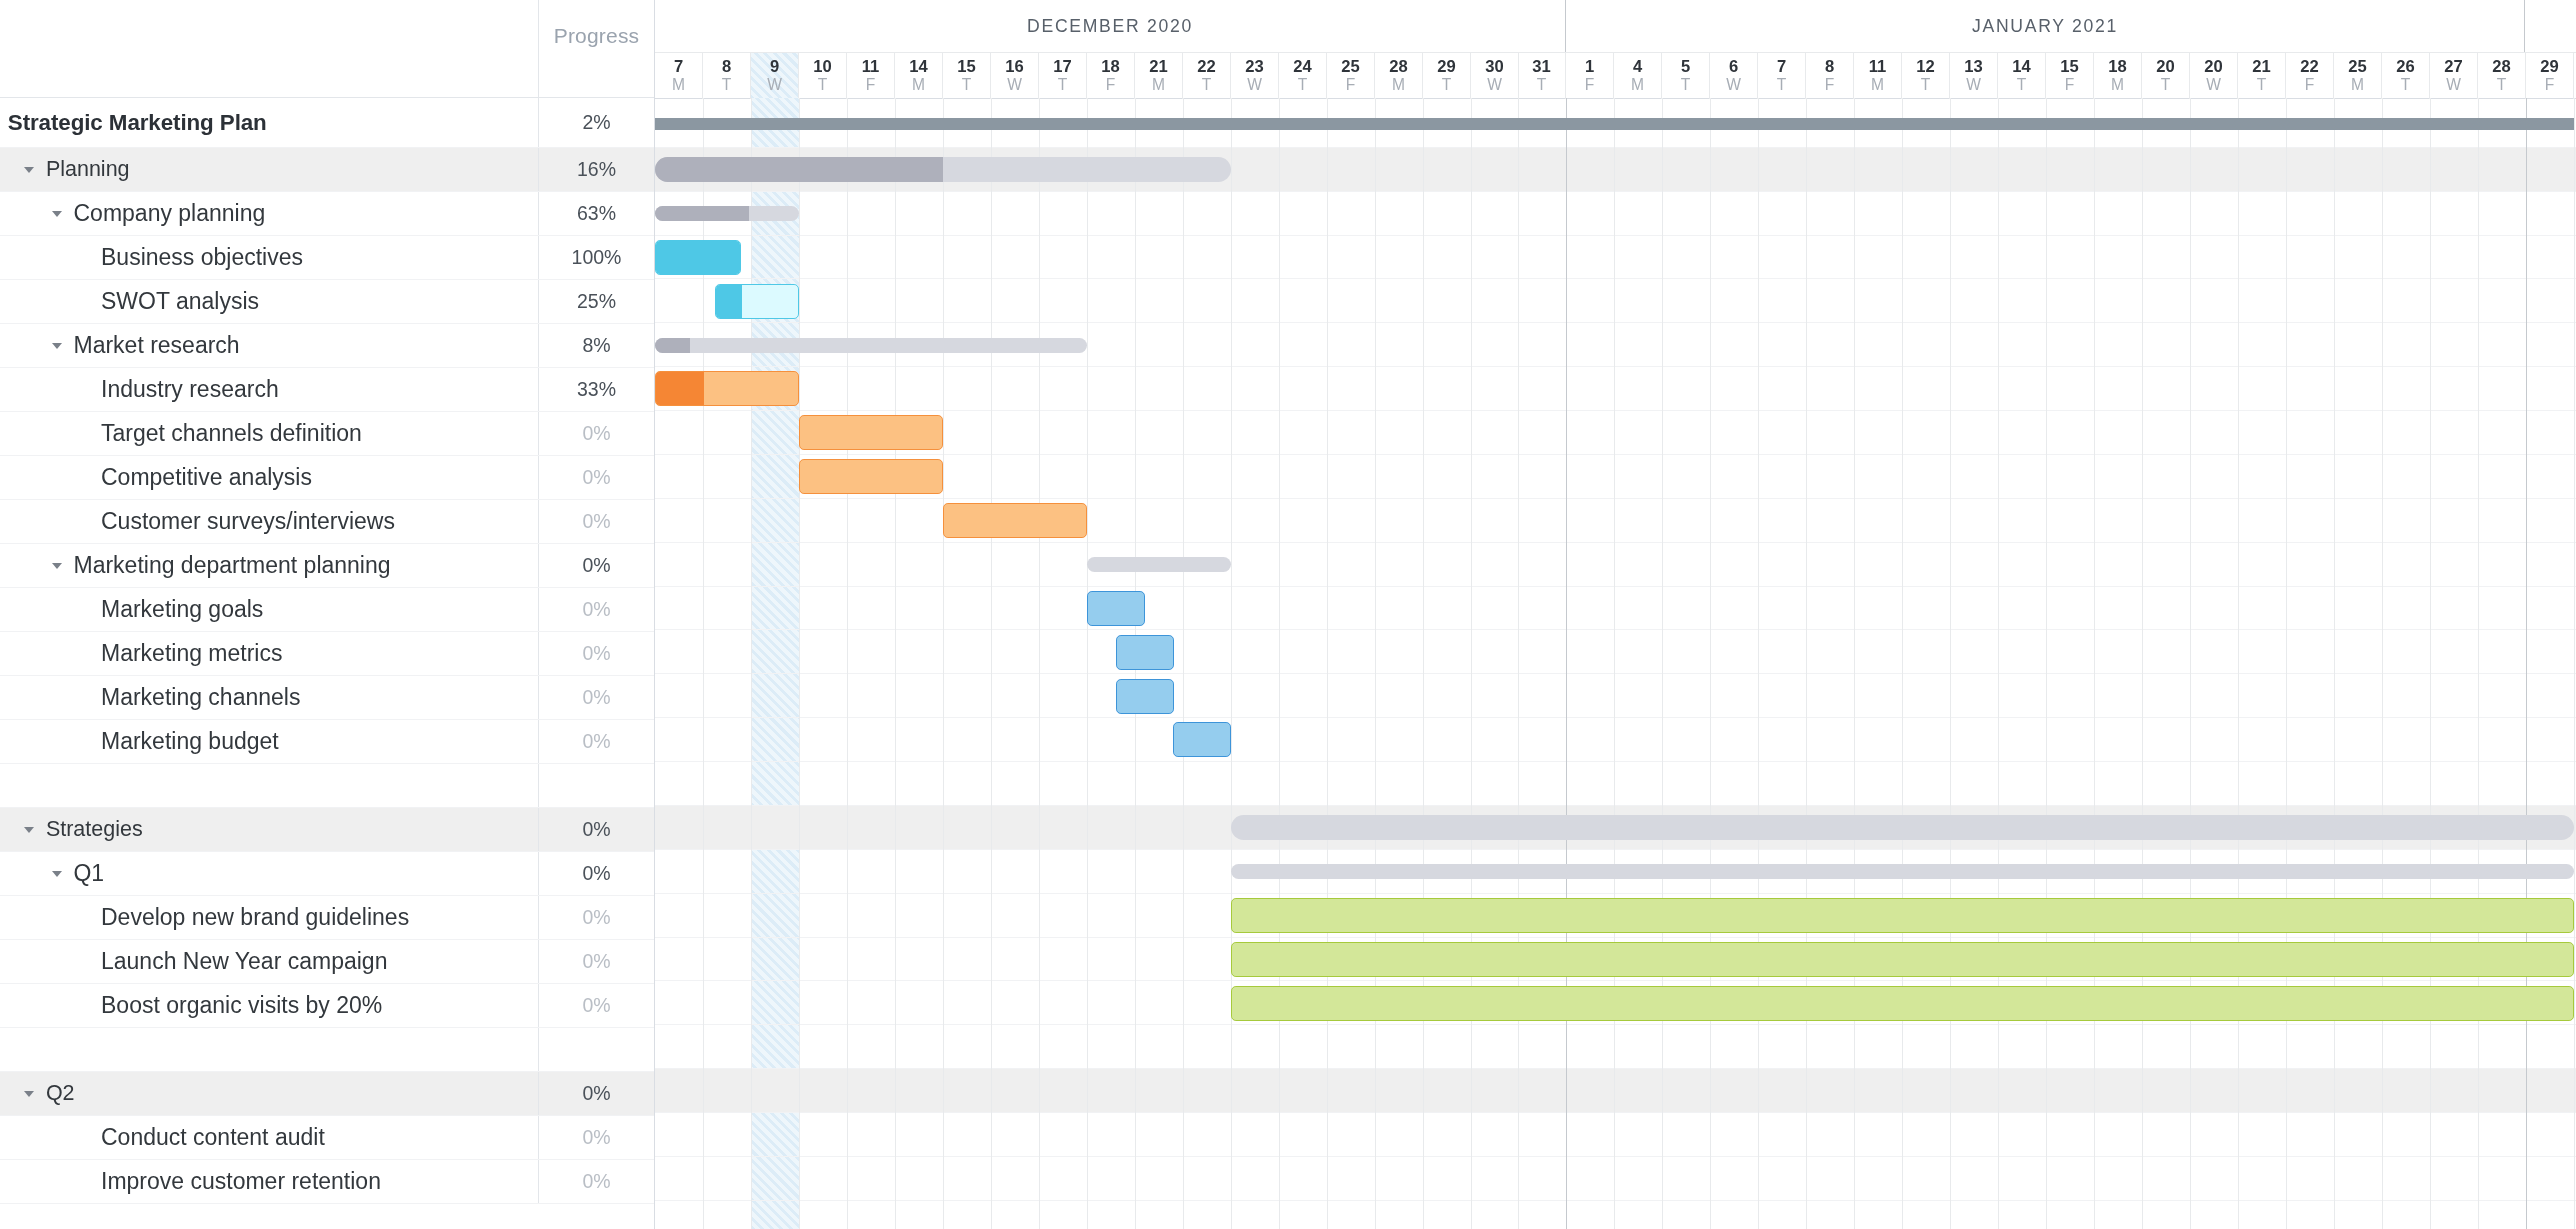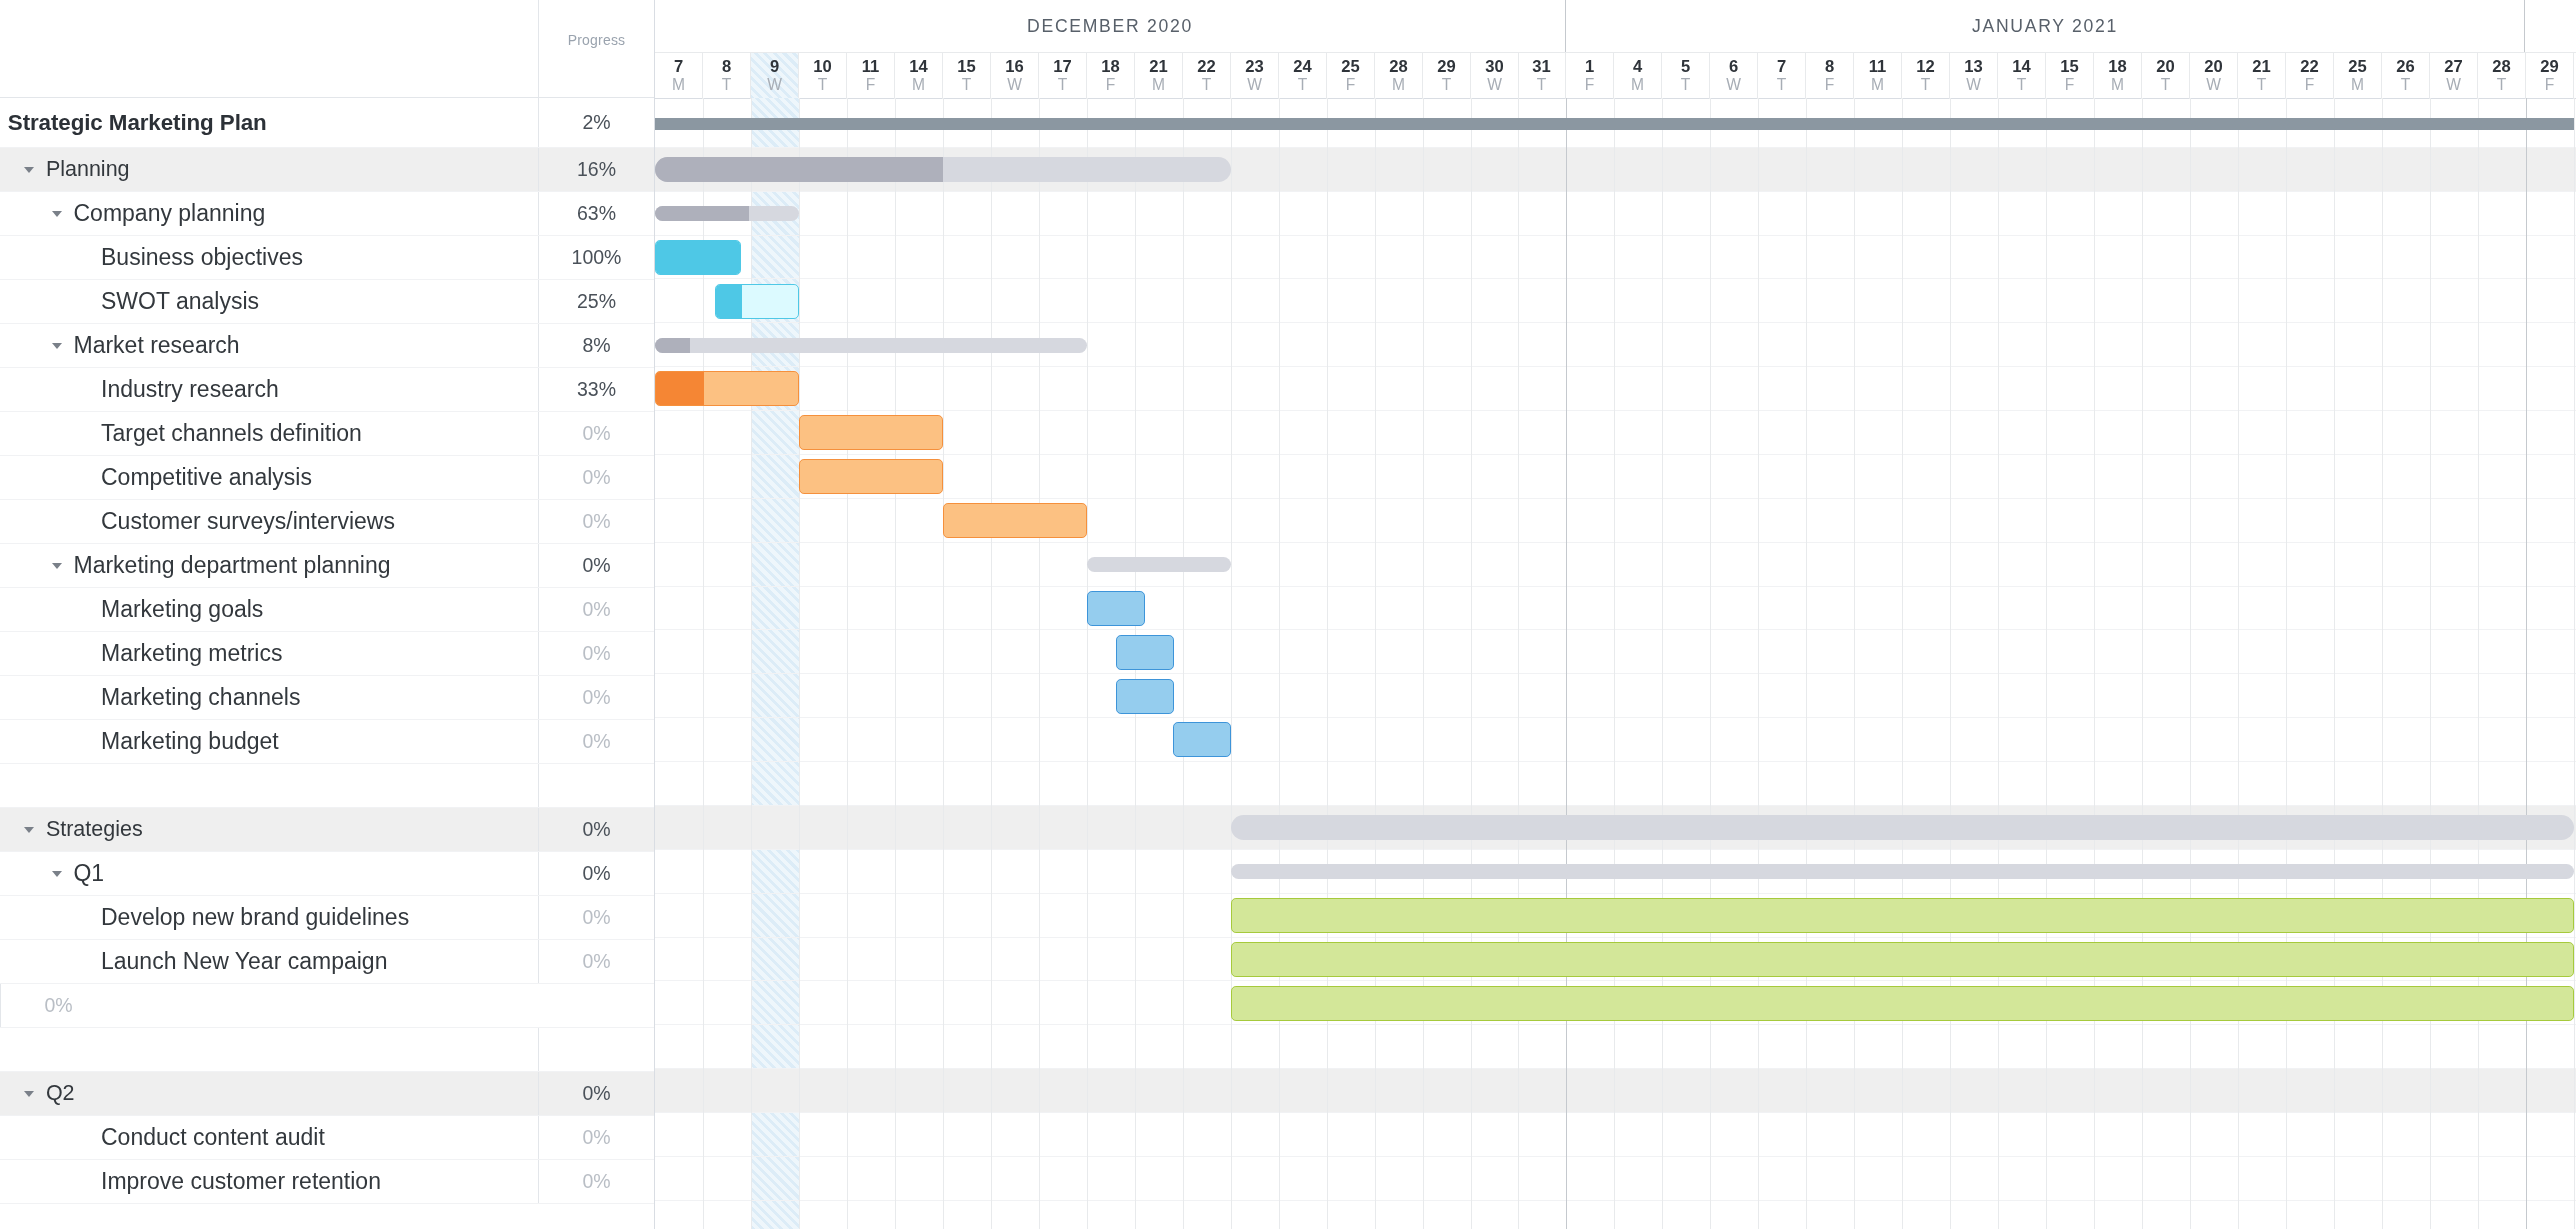--- a/index.html
+++ b/index.html
@@ -41,21 +41,21 @@
   .lp-header .col-name { position: absolute; left: 0; top: 0; width: 538px; height: 100%; }
   .lp-header .col-progress {
     position: absolute; left: 538px; top: 0; width: 116px; height: 100%;
     border-left: 1px solid #e3e6ea;
   }
   .lp-header .hdr-label {
     position: absolute;
     bottom: 49px;
     left: 0; right: 0;
     text-align: center;
-    font-size: 14px;
+    font-size: 21px;
     color: #9aa3ae;
     letter-spacing: 0.2px;
   }
 
   .rows { position: relative; }
 
   .row {
     position: relative;
     height: 44px;
     display: flex;
@@ -334,20 +334,23 @@
           </div>
           <div class="cell-progress muted">0%</div>
         </div>
         <div class="row">
           <div class="cell-name ind-3">
             <span class="tname">Launch New Year campaign</span>
           </div>
           <div class="cell-progress muted">0%</div>
         </div>
         <div class="row">
+          <div class="cell-name ind-3">
+            <span class="tname">Boost organic visits by 20%</span>
+          </div>
           <div class="cell-progress muted">0%</div>
         </div>
         <div class="row spacer">
           <div class="cell-name ind-0"></div>
           <div class="cell-progress"></div>
         </div>
         <div class="row shaded">
           <div class="cell-name ind-1">
             <span class="twisty"></span>
             <span class="tname lvl1">Q2</span>

